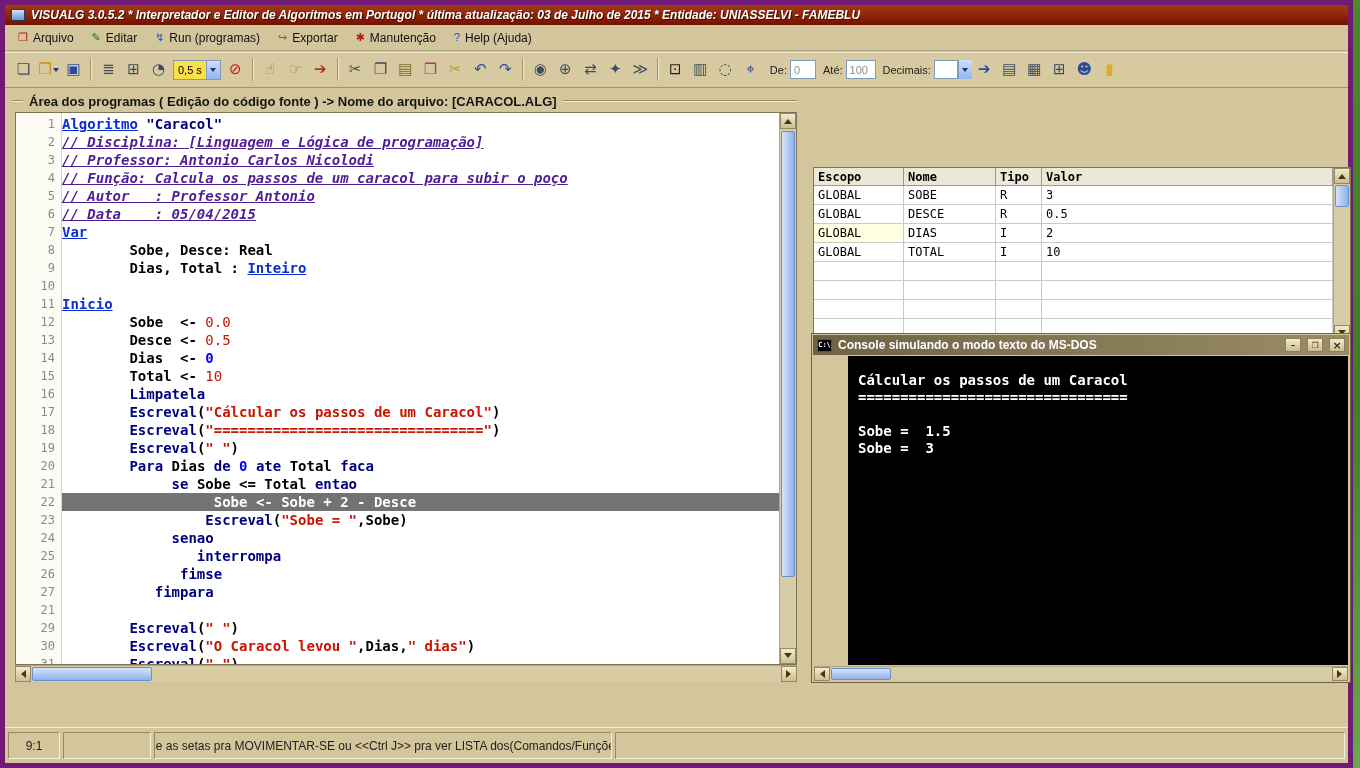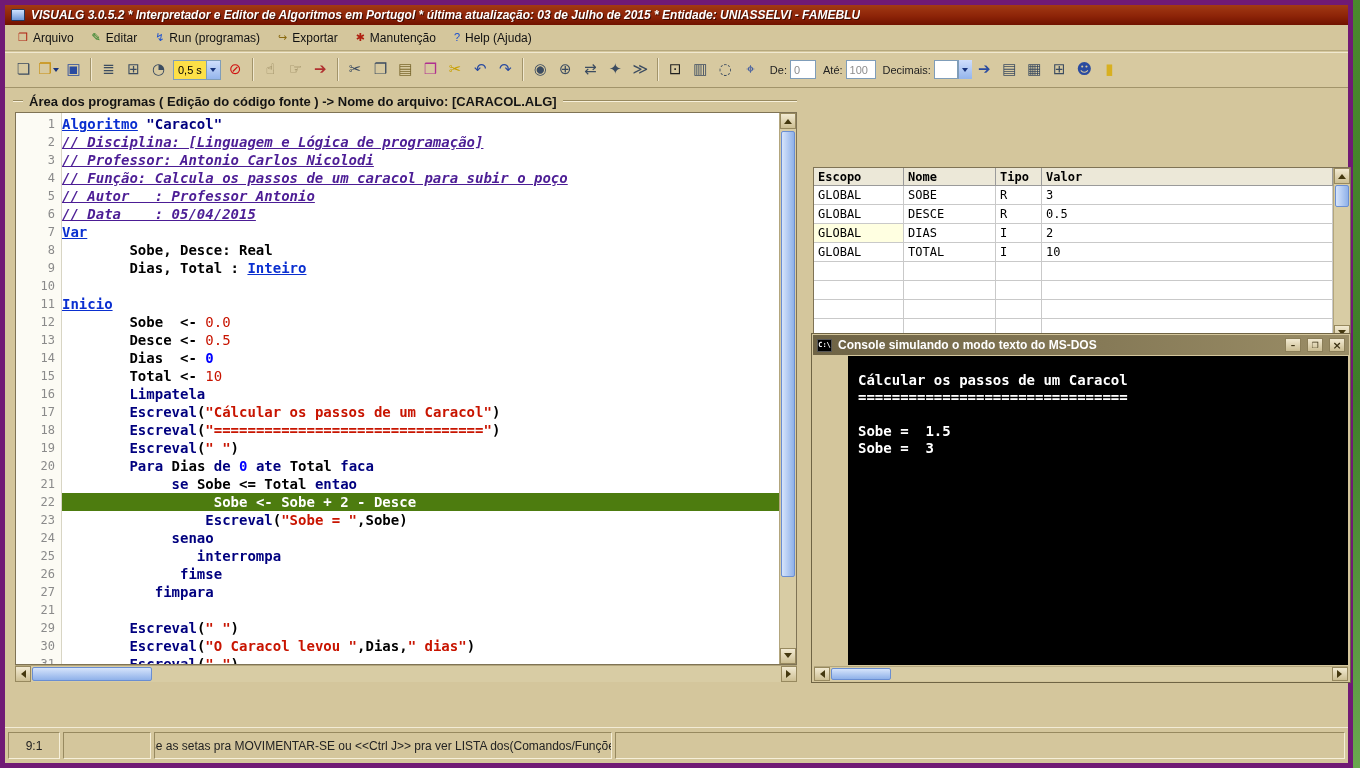--- a/index.html
+++ b/index.html
@@ -47,21 +47,21 @@
   #vars-legend{left:808px;top:106px;width:538px;}
 
   
   .editor-frame{position:absolute;left:10px;top:107px;width:782px;height:553px;background:#fff;
     border:1px solid #7f7355;display:flex;overflow:hidden;}
   .gutter{width:46px;background:#fcfbf4;border-right:1px solid #d8d5c4;color:#8a8a8a;
     font:12px "DejaVu Sans Mono",monospace;text-align:right;padding:2px 6px 0 0;flex:none;}
   .ln{height:18px;line-height:18px;}
   .code-area{flex:1;overflow:hidden;padding-top:2px;font:bold 14px "DejaVu Sans Mono",monospace;white-space:pre;}
   .cl{height:18px;line-height:18px;}
-  .cl.hl{background:#4d7c0f;}
+  .cl.hl{background:#737373;}
   .cl.hl span{color:#fff !important;}
   .tk-kwu{color:#0a2fd0;font-weight:bold;text-decoration:underline;}
   .tk-kw{color:#00007f;font-weight:bold;}
   .tk-id{color:#000;font-weight:bold;}
   .tk-pl{color:#000;font-weight:bold;}
   .tk-op{color:#000;font-weight:bold;}
   .tk-cm{color:#4c1d95;font-style:italic;font-weight:bold;text-decoration:underline;}
   .tk-str{color:#c81400;font-weight:bold;}
   .tk-num{color:#c81400;font-weight:normal;}
   .tk-nb{color:#0000ff;font-weight:bold;}

